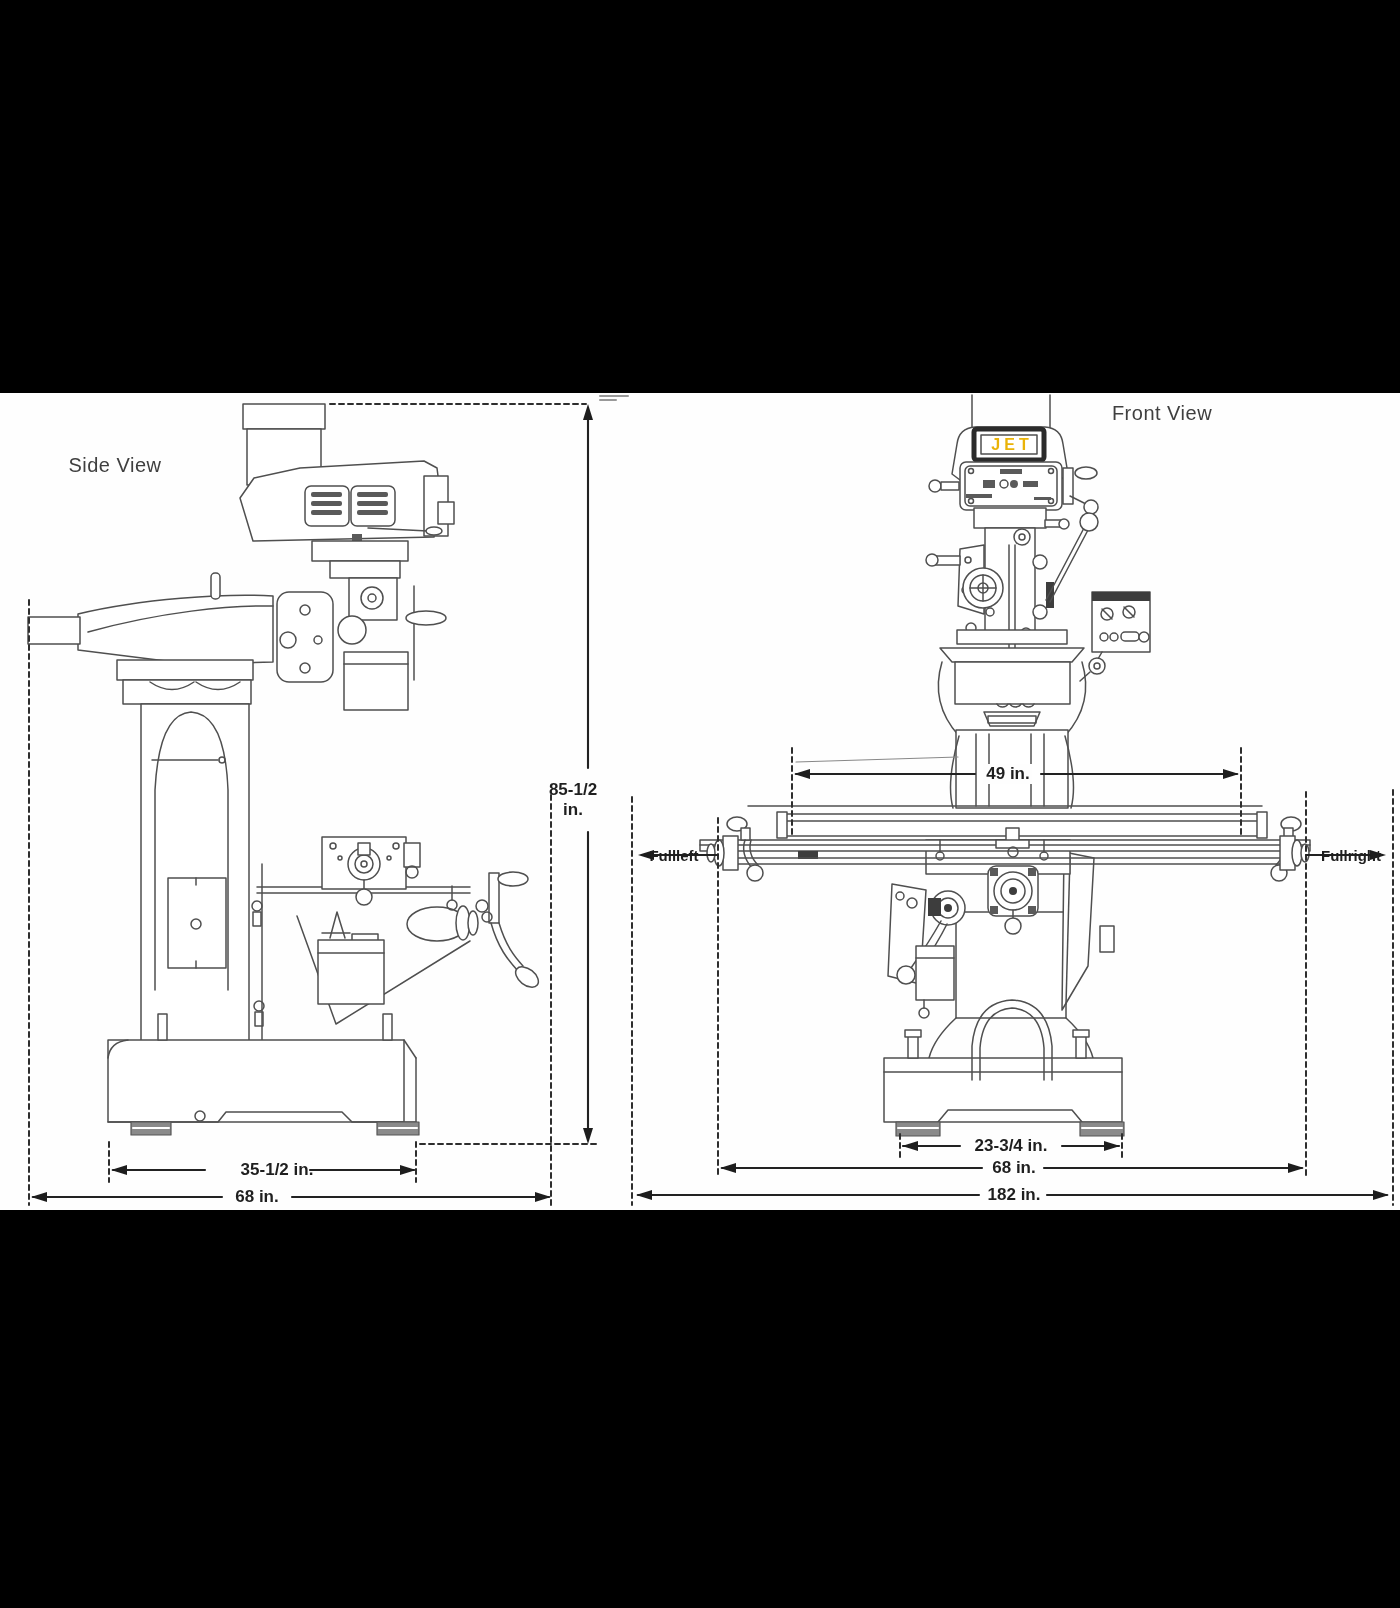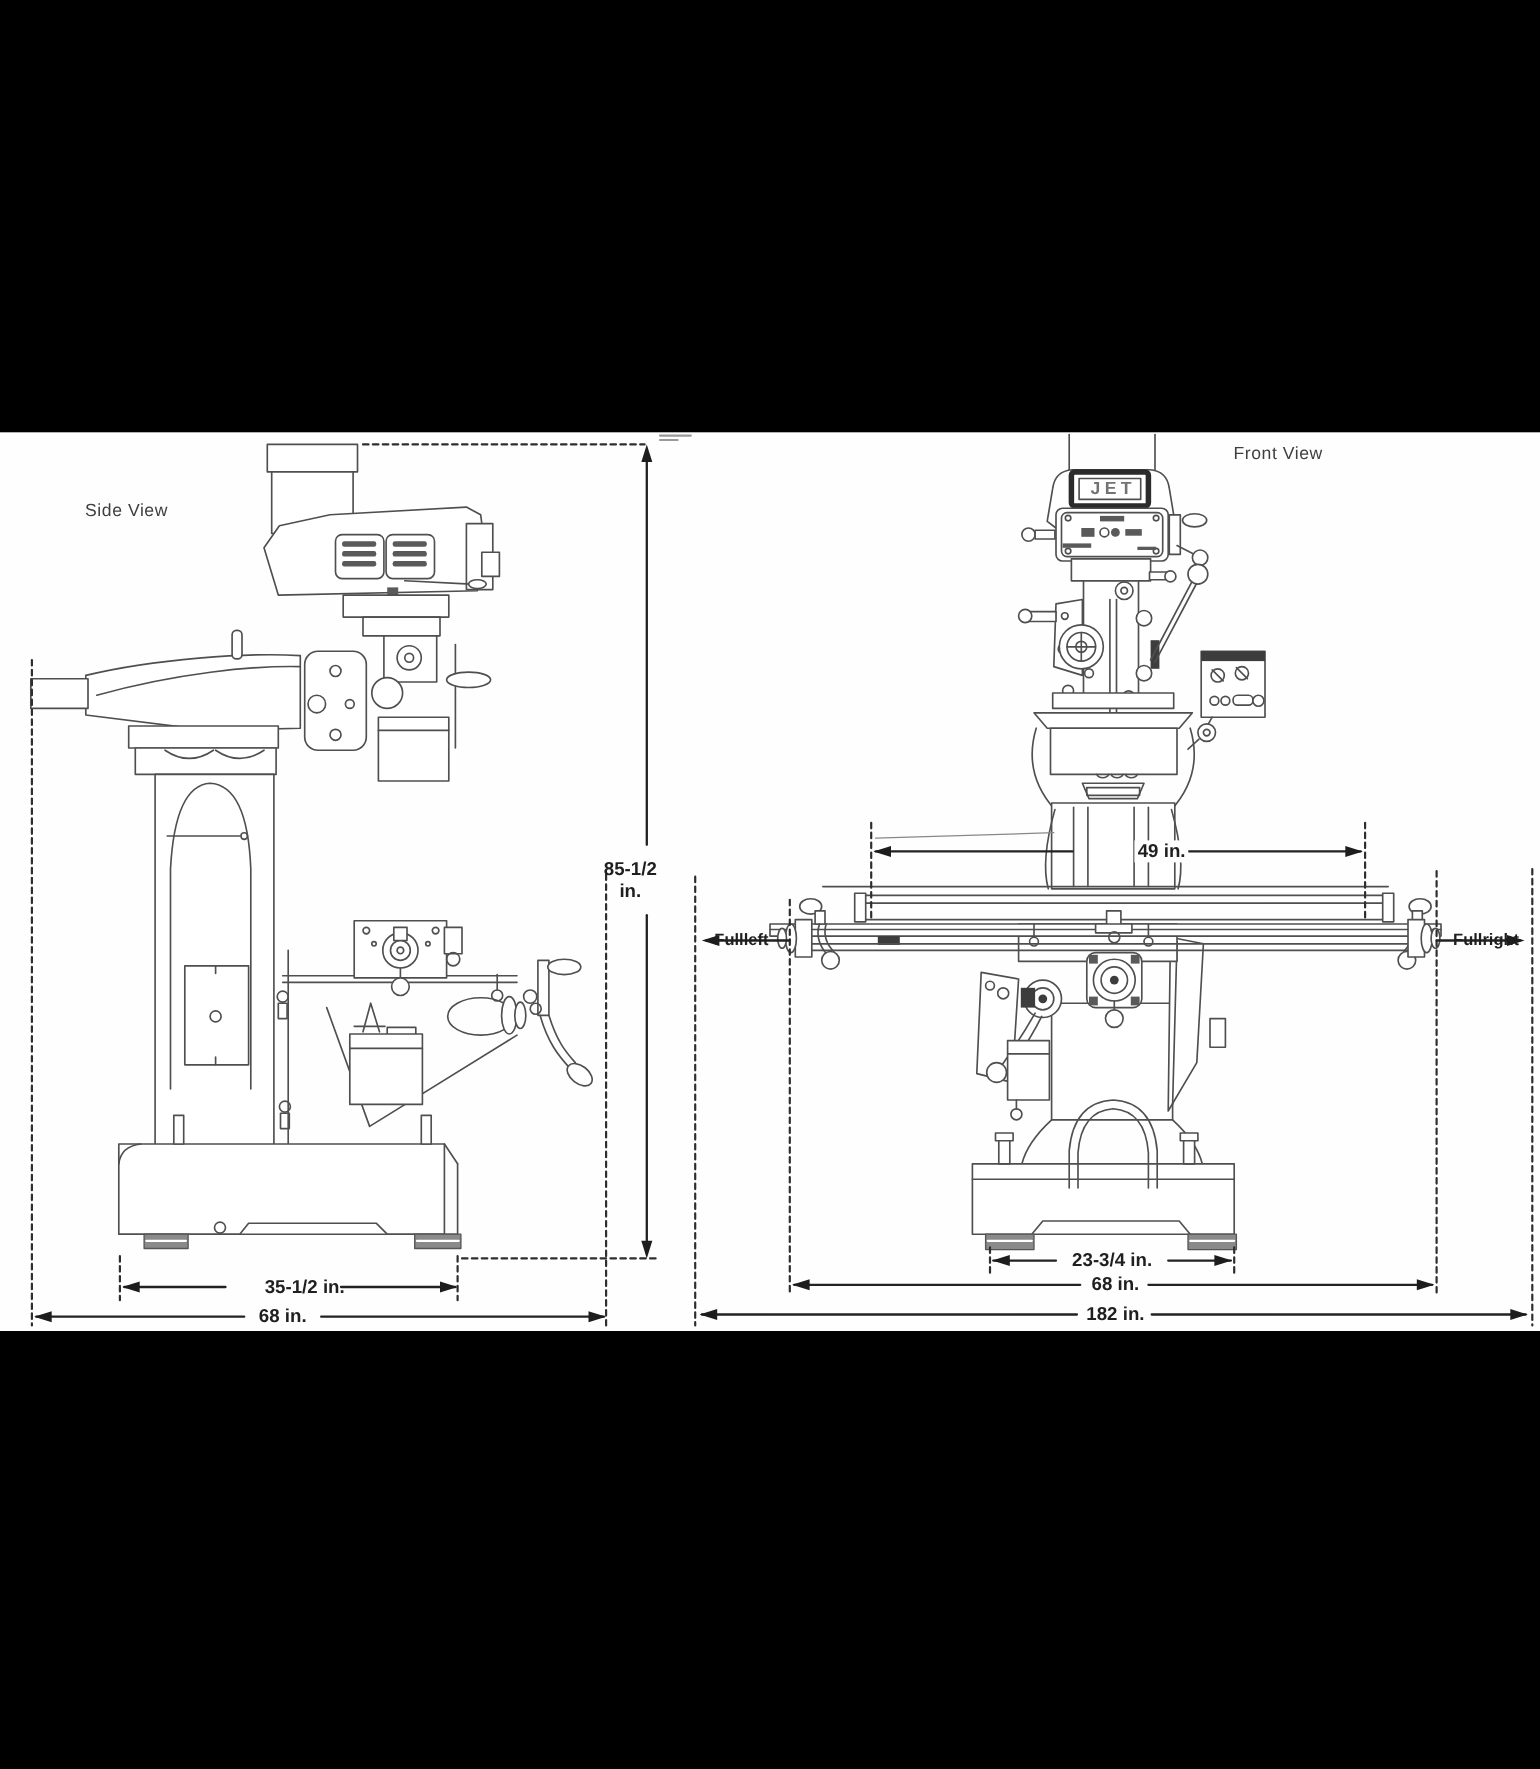--- a/index.html
+++ b/index.html
@@ -15,26 +15,26 @@
   #art .dk2{fill:#3d3d3d;stroke:none;}
   #art .gy{fill:#8a8a8a;stroke:#555;stroke-width:1.2;}
   #art .wl{stroke:#fff;stroke-width:2;}
   #art .plate{fill:#fff;stroke:#2b2b2b;stroke-width:5;}
   #art .dim{stroke:#222;stroke-width:2.1;}
   #art .d{stroke:#2e2e2e;stroke-width:2;stroke-dasharray:5 4;}
   #art .ah{fill:#1d1d1d;stroke:none;}
   #art .thin{stroke:#888;stroke-width:1.2;}
   #art .art9{stroke:#999;stroke-width:2;}
   .lbl{position:absolute;transform:translate(-50%,-50%);white-space:nowrap;color:#1f1f1f;z-index:5;}
-  .title{font-size:16px;color:#3f3f3f;letter-spacing:.5px;}
+  .title{font-size:20px;color:#3f3f3f;letter-spacing:.5px;}
   .dimt{font-size:17px;font-weight:700;}
-  .bgw{background:#fefefe;padding:0 3px;margin-left:48px;}
+  .bgw{background:#fefefe;padding:0 3px;}
   .two{display:flex;flex-direction:column;line-height:20px;text-align:center;}
   .two2{display:flex;flex-direction:row;line-height:15px;text-align:center;font-size:15px;font-weight:700;}
-  .jet{font-size:16px;font-weight:700;letter-spacing:4px;color:#737373;}
+  .jet{font-size:16px;font-weight:700;letter-spacing:4px;color:#eab308;}
 </style>
 </head>
 <body>
 
 <div id="stage">
   <div id="panel"></div>
 
   <svg id="art" viewBox="0 0 1400 1608">
 
     <g>

